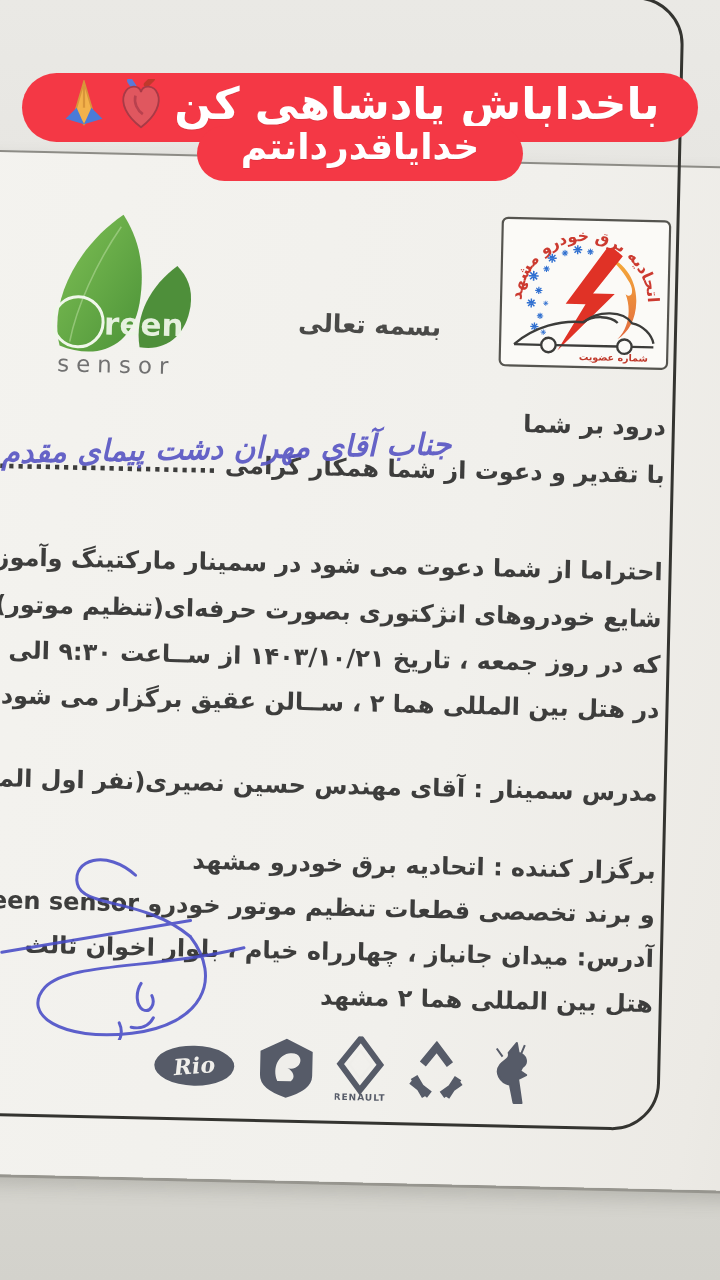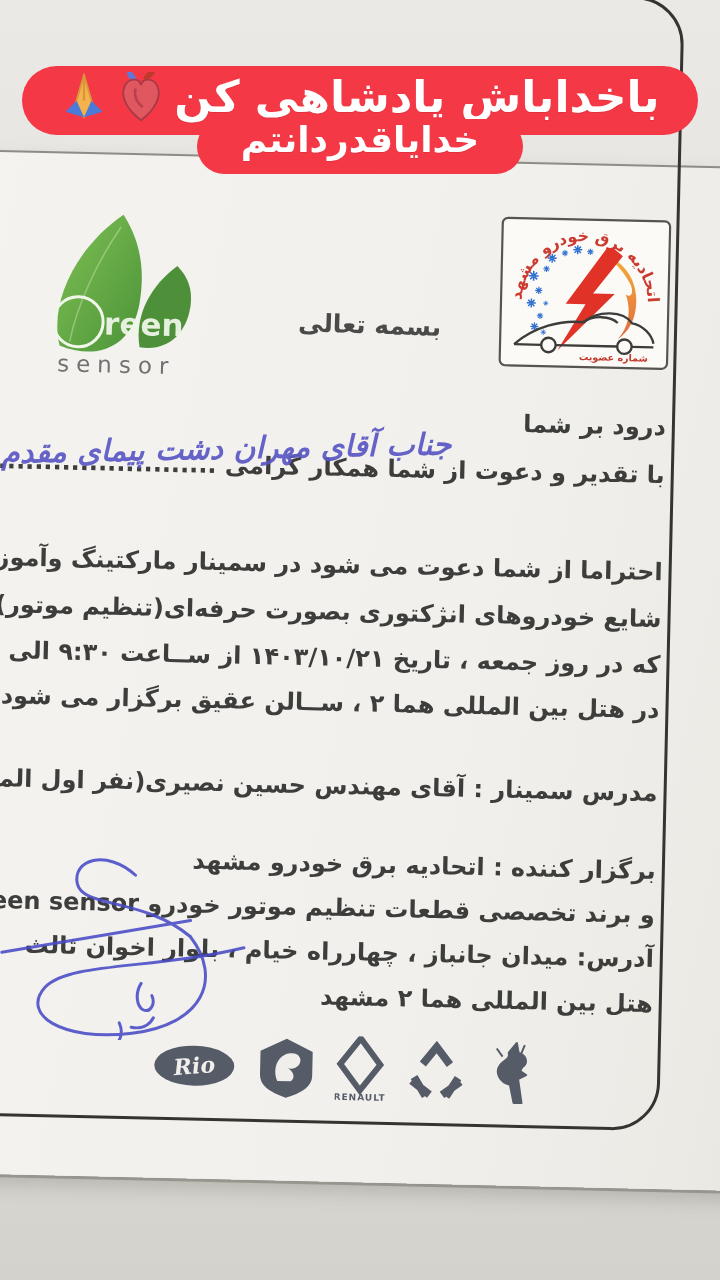--- a/index.html
+++ b/index.html
@@ -14,21 +14,21 @@
     background:linear-gradient(100deg,#f4f3ef 0%,#f1f0ec 55%,#eceae5 82%,#e2e0da 100%);
     transform:rotate(1.3deg);transform-origin:90px 0;
     border-top:2px solid #8d8c86;
     box-shadow:0 3px 0 rgba(120,119,112,.55),0 10px 18px rgba(90,90,85,.25);
   }
   .frame{
     position:absolute;left:28px;top:-170px;width:737px;height:1128px;
     border:3px solid #343430;border-radius:48px;
   }
   
-  .banner{position:absolute;top:66px;left:0;width:720px;display:flex;flex-direction:column;align-items:center;z-index:30;}
+  .banner{position:absolute;top:73px;left:0;width:720px;display:flex;flex-direction:column;align-items:center;z-index:30;}
   .b-line{
     color:#fff;font-weight:bold;direction:rtl;text-align:center;
     display:flex;align-items:center;gap:10px;
     border-radius:40px;padding:6px 38px 12px;
     font-size:44px;letter-spacing:0;line-height:1.15;
     text-shadow:0 1px 0 rgba(0,0,0,.08);
   }
   .b-line.second{margin-top:-16px;font-size:36px;padding:0 44px 14px;border-radius:36px;}
   .emoji-svg{display:inline-block;vertical-align:middle;}
   

